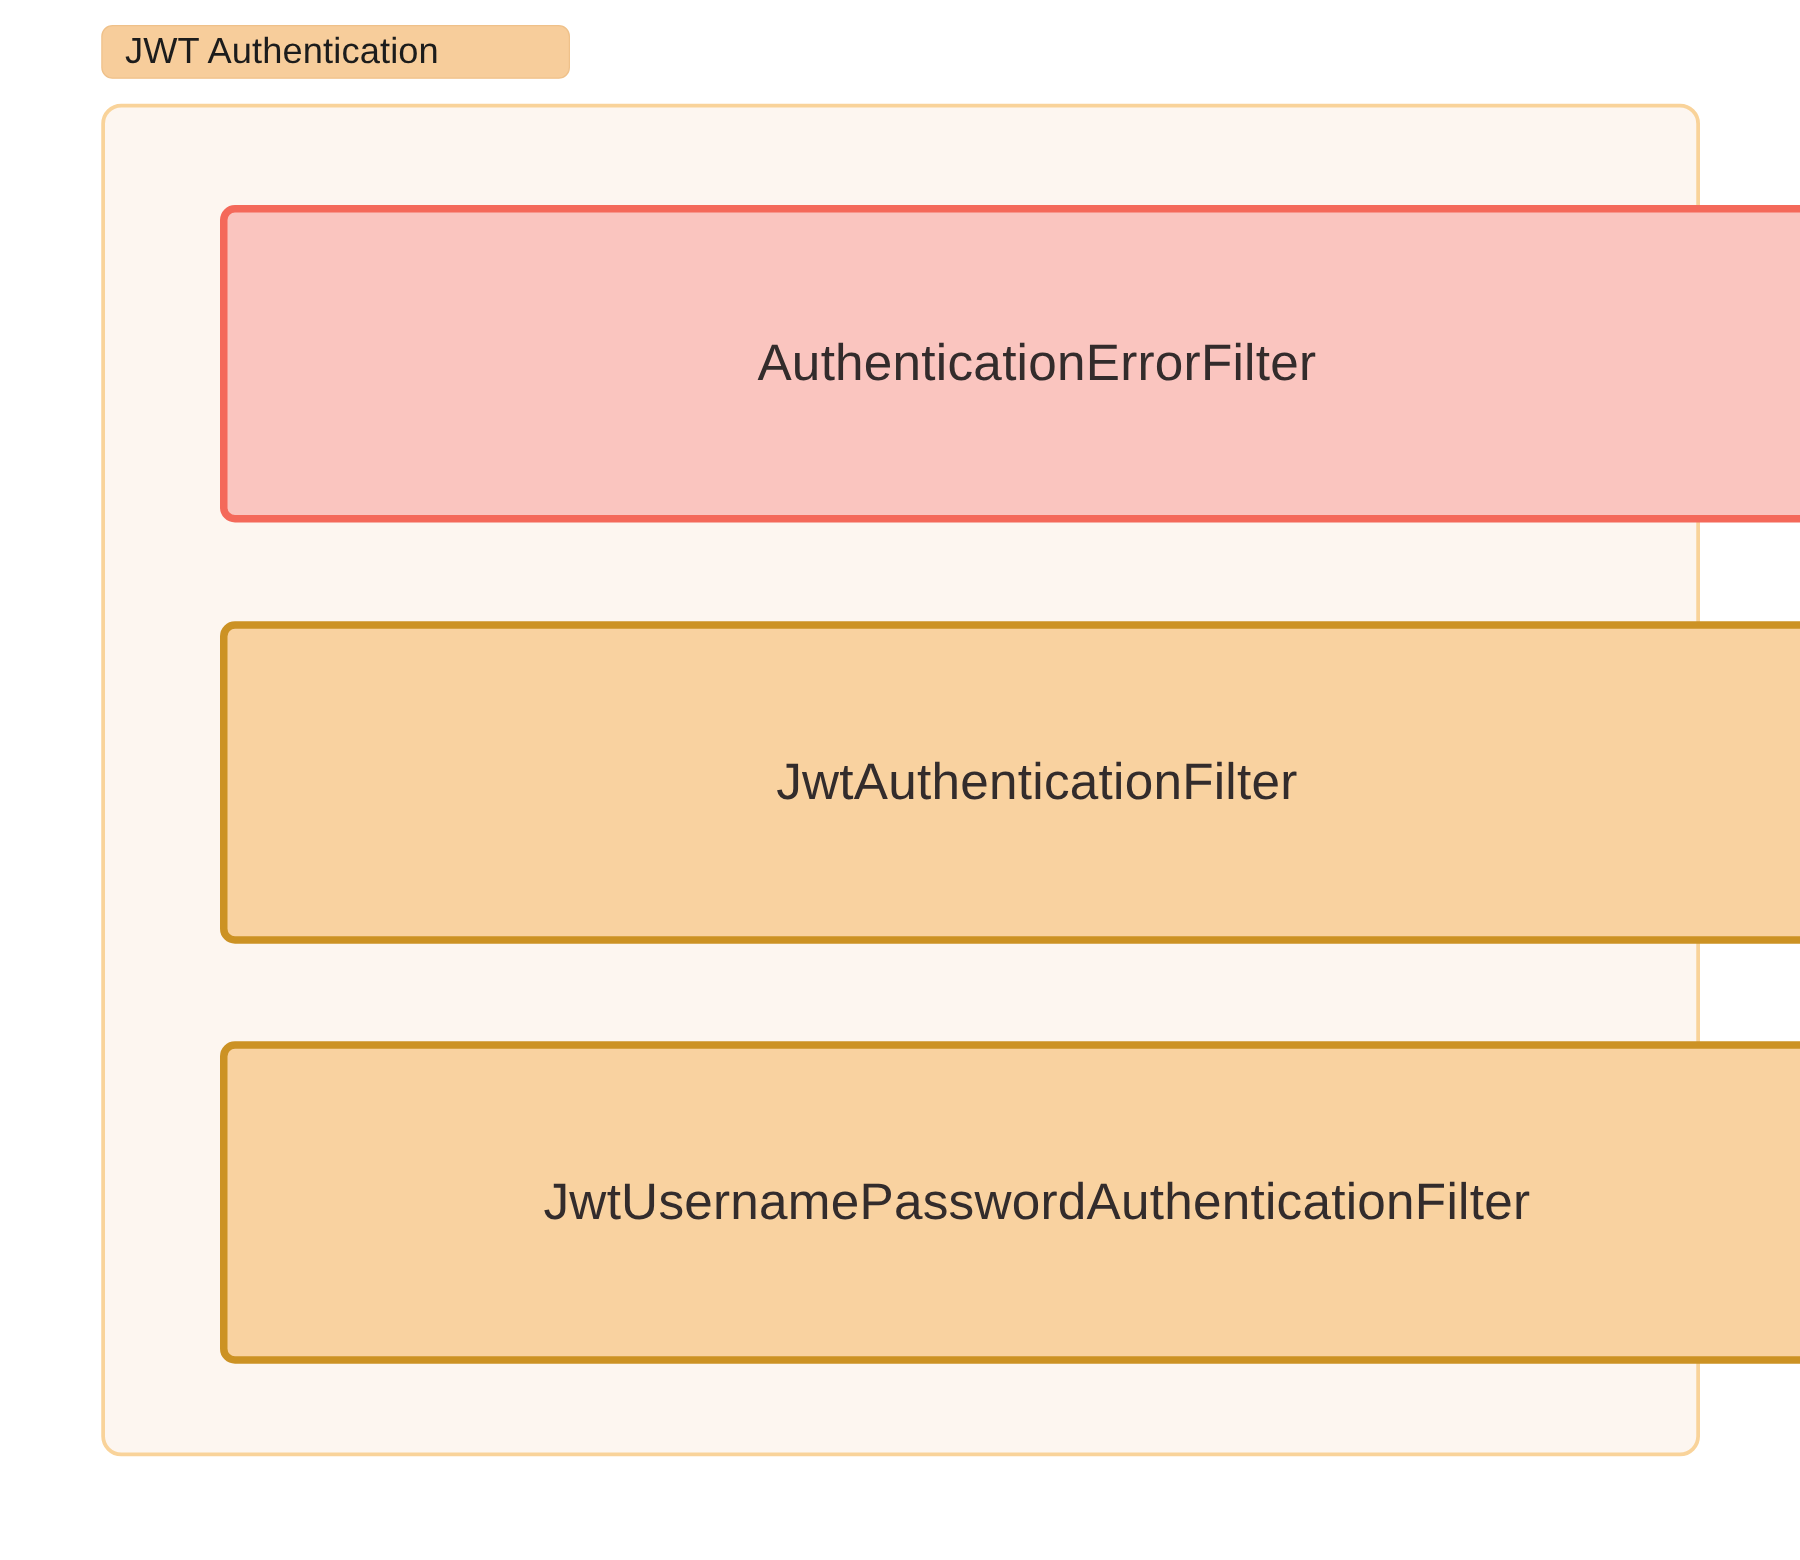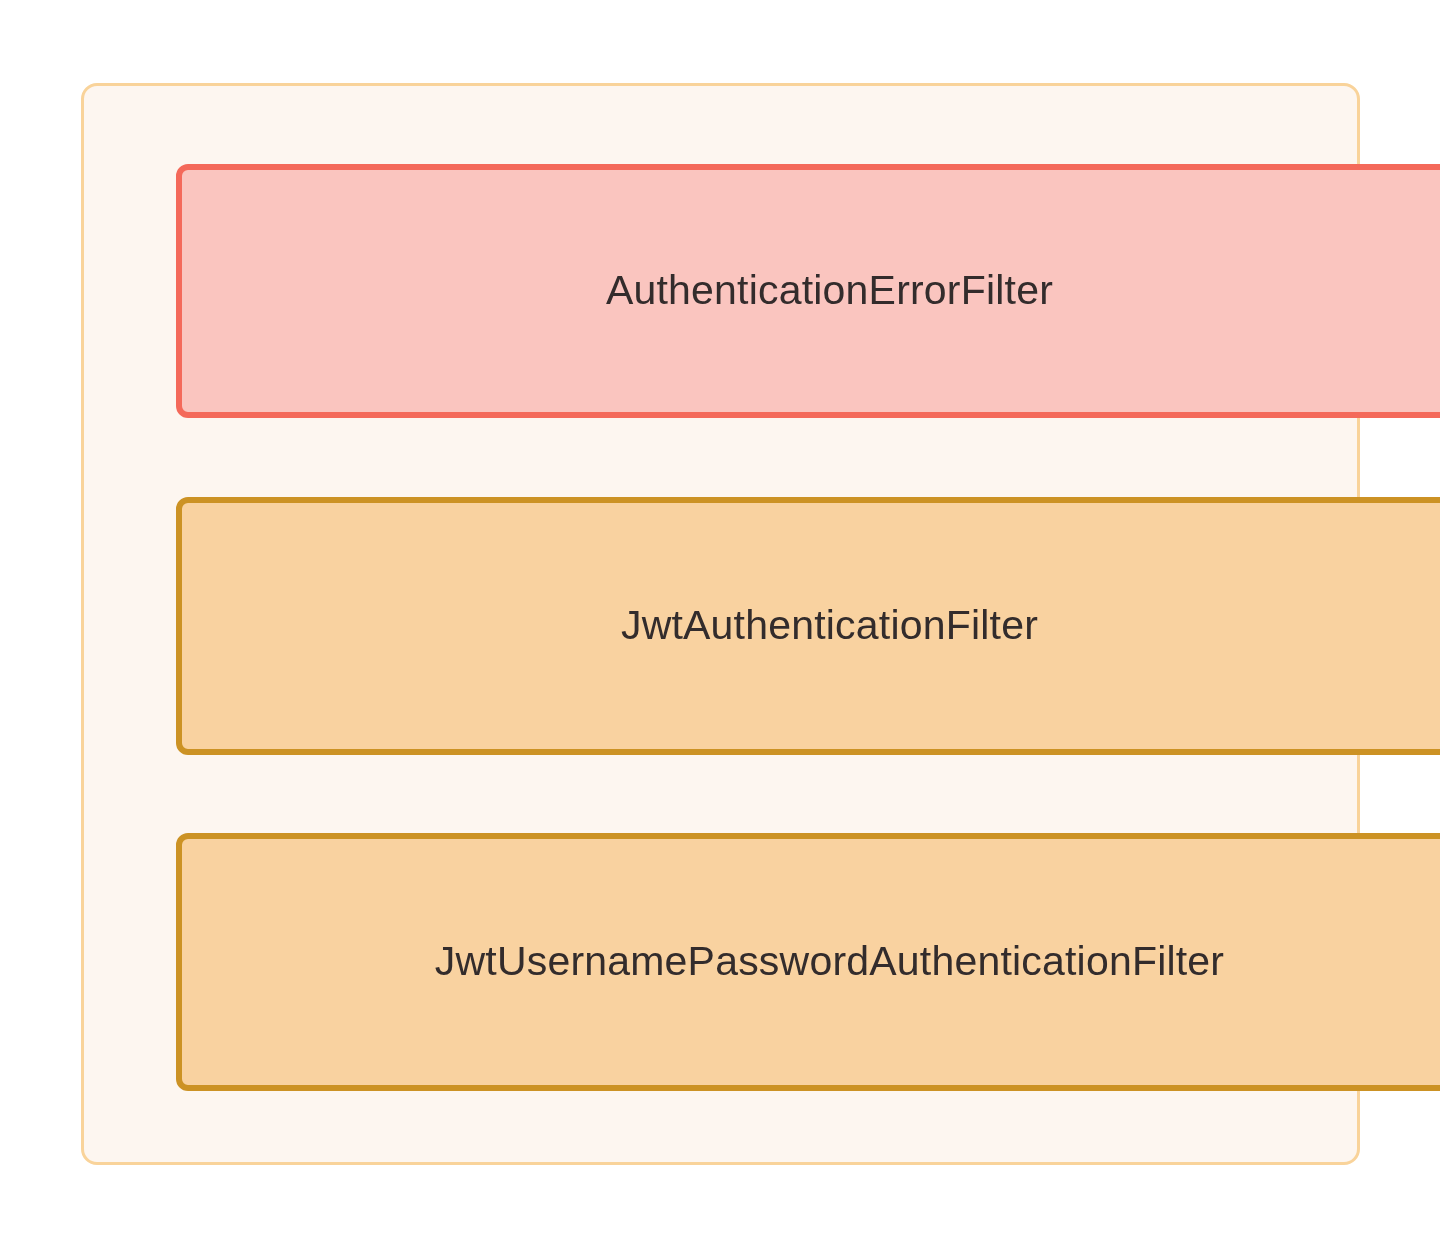--- a/index.html
+++ b/index.html
@@ -94,20 +94,23 @@
     height: 258px;     
     background: #F9D2A0;
     border: 6px solid #CC9224;
   }
 </style>
 </head>
 <body>
 
 <div id="diagram-root">
 
+  <div class="group-label">
+    <span>JWT Authentication</span>
+  </div>
 
   <div class="group-container">
 
     <div class="node node-error">
       <span class="node-label">AuthenticationErrorFilter</span>
     </div>
 
     <div class="node node-jwt-auth">
       <span class="node-label">JwtAuthenticationFilter</span>
     </div>

